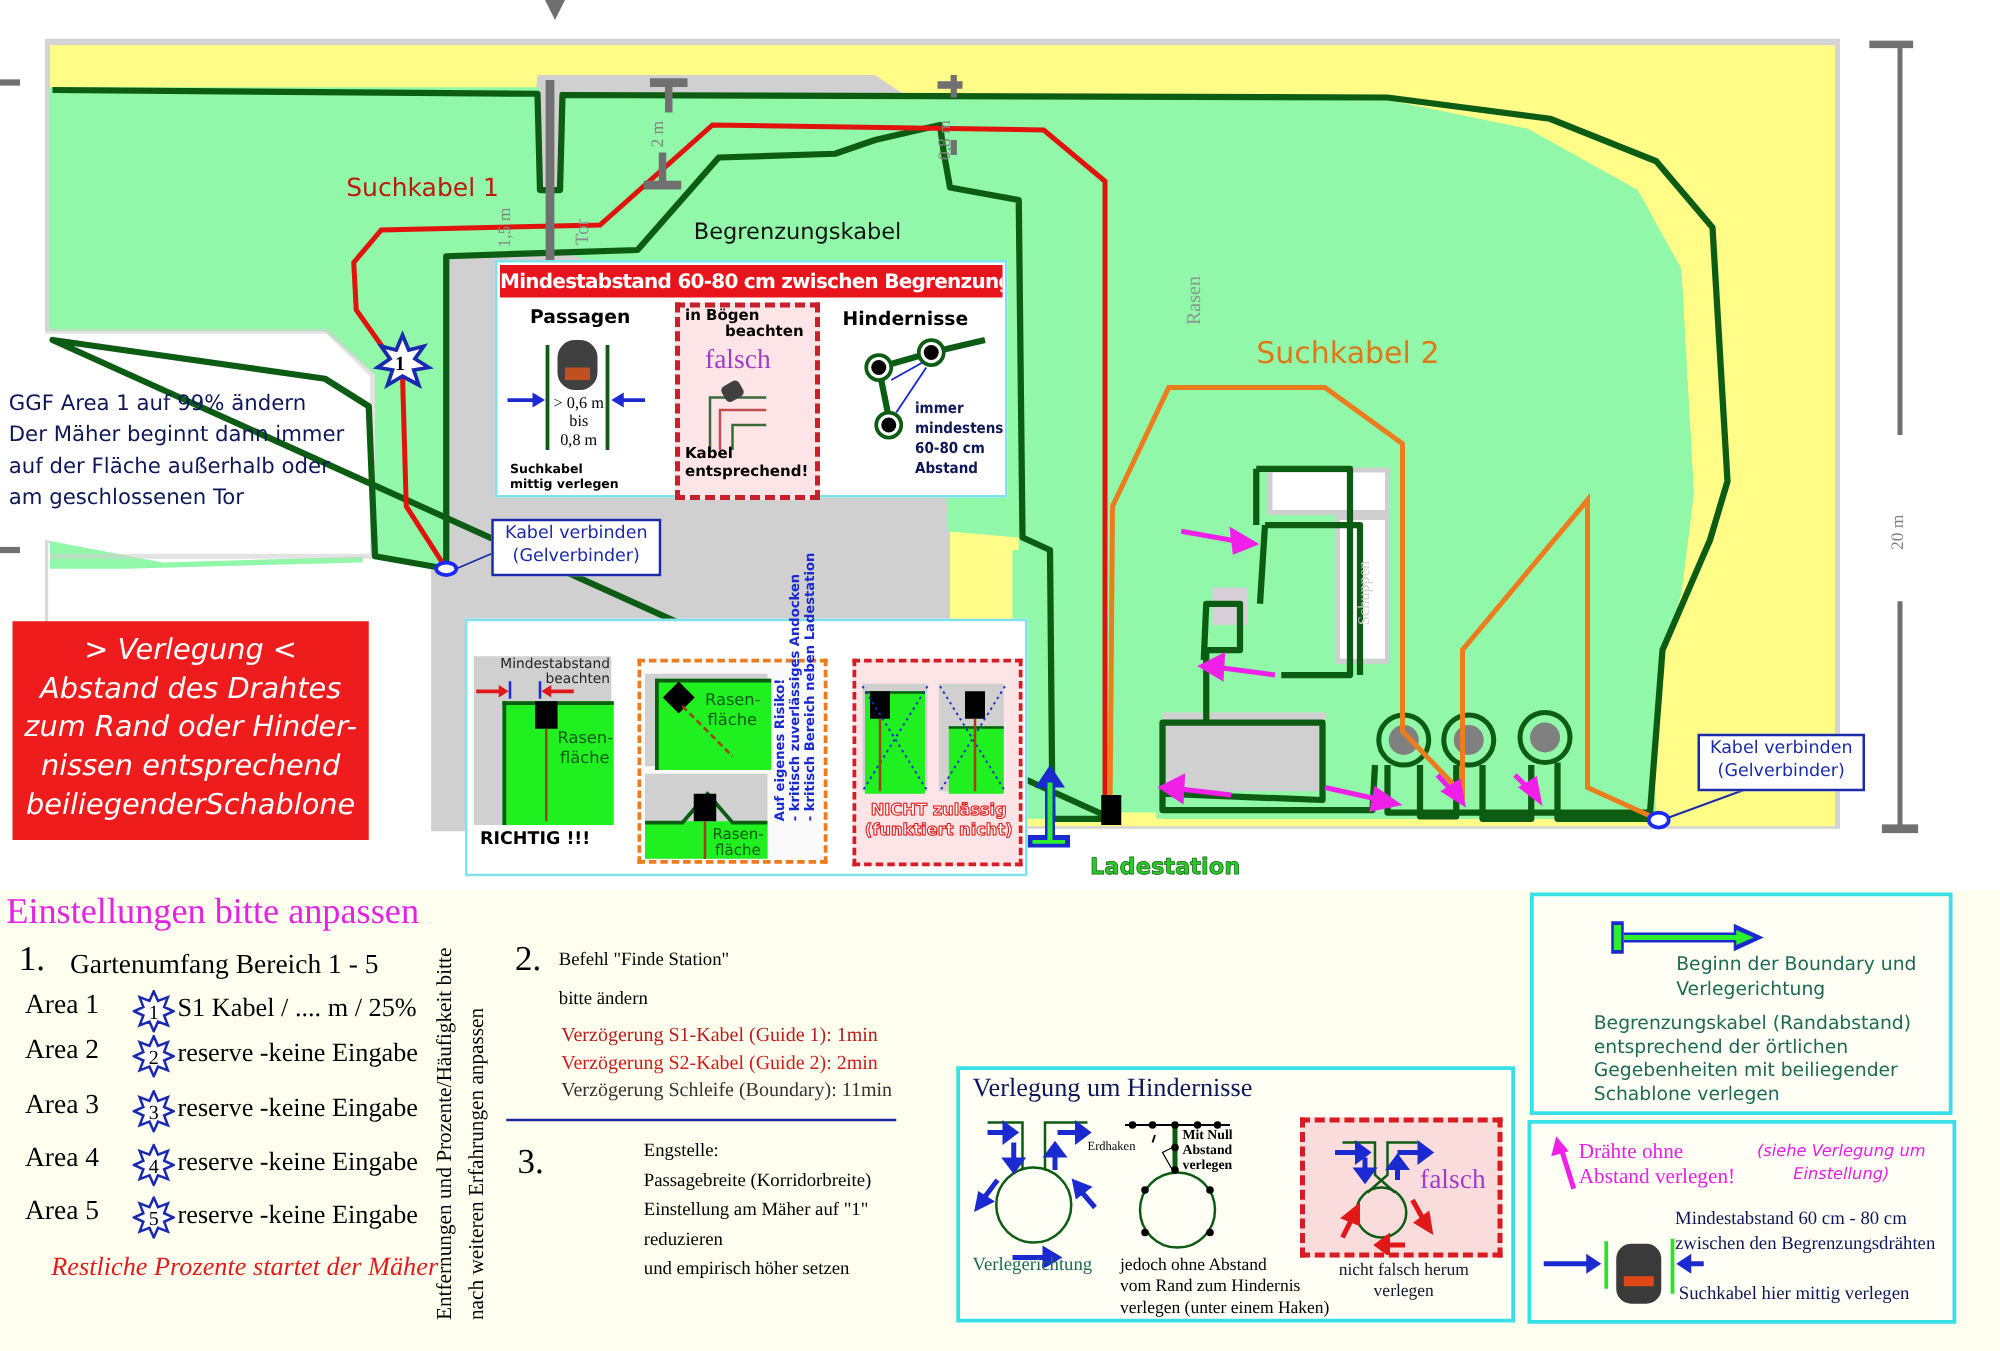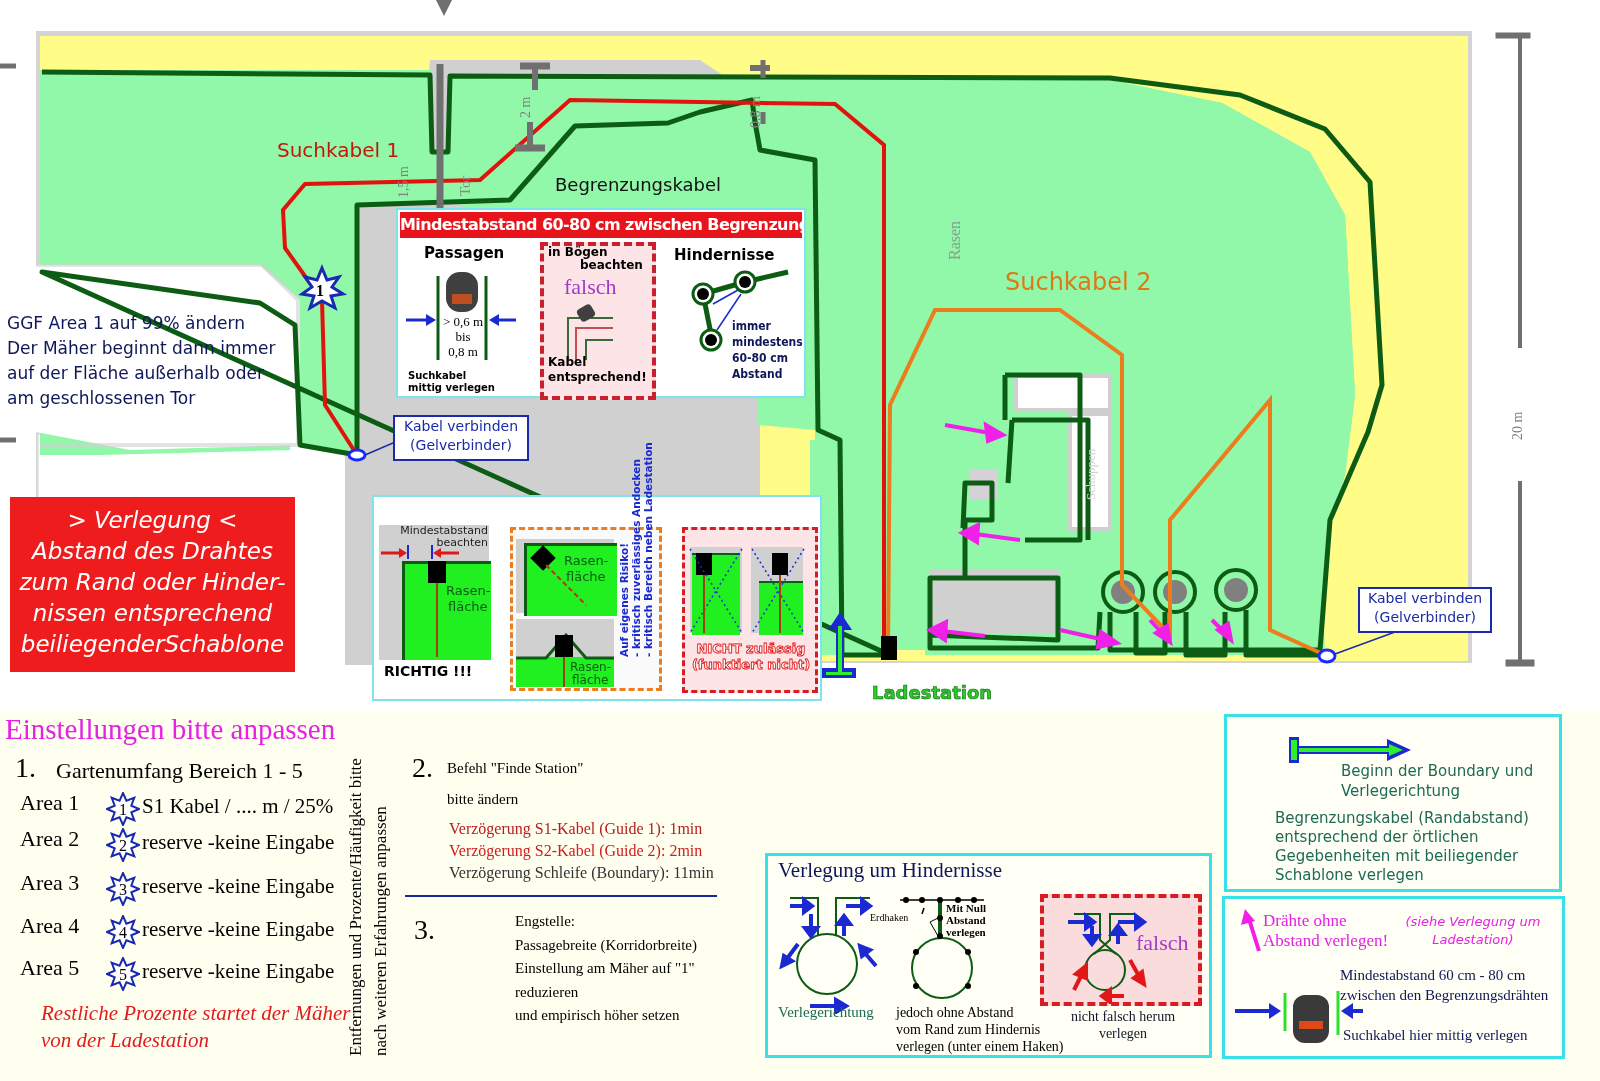--- a/index.html
+++ b/index.html
@@ -344,21 +344,20 @@
     <div class="area-label serif" style="left: 20px; top: 955px;">Area 5</div>
     <svg width="34" height="34" style="position: absolute; left: 106px; top: 957px;">
       <polygon points="17.0,1.0 20.4,8.7 28.3,5.7 25.3,13.6 33.0,17.0 25.3,20.4 28.3,28.3 20.4,25.3 17.0,33.0 13.6,25.3 5.7,28.3 8.7,20.4 1.0,17.0 8.7,13.6 5.7,5.7 13.6,8.7" fill="#fff" stroke="#1a2ab0" stroke-width="2"></polygon>
       <text x="17" y="23" text-anchor="middle" font-size="16" font-family="Liberation Serif, serif">5</text>
     </svg>
     <div class="area-text serif" style="left: 142px; top: 959px;">reserve -keine Eingabe</div>
   </div>
 
 <div class="red-it serif" style="left:13px; top:1000px;margin-left:28px;">
   <div>Restliche Prozente  startet der Mäher</div>
-  <div>von der Ladestation</div>
 </div>
 
 <div class="vert serif" style="left:343px; top:1056px; font-size:17px; line-height:25px;">
   <div>Entfernungen und Prozente/Häufigkeit bitte</div>
   <div>nach weiteren Erfahrungen anpassen</div>
 </div>
 
 <div class="s1 serif" style="left:412px; top:752px; font-size:28px;">2.</div>
 <div class="s1 serif" style="left:447px; top:760px; font-size:15px;">Befehl "Finde Station"</div>
 <div class="s1 serif" style="left:447px; top:791px; font-size:15px;">bitte ändern</div>
@@ -489,21 +488,21 @@
   <svg class="abs" style="left:14px; top:6px;" width="30" height="50">
     <line x1="20" y1="46" x2="10" y2="14" stroke="#f020e8" stroke-width="4"></line>
     <polygon points="6,4 2,20 16,16" fill="#f020e8"></polygon>
   </svg>
   <div class="abs serif" style="left:38px; top:12px; font-size:17px; line-height:20px; color:#e421e4;">
     <div>Drähte ohne</div>
     <div>Abstand verlegen!</div>
   </div>
   <div class="abs sans" style="left:168px; top:14px; width:160px; text-align:center; font-size:13px; line-height:18px; color:#e421e4; font-style:italic;">
     <div>(siehe Verlegung um</div>
-    <div>Ladestation)</div>
+    <div>Einstellung)</div>
   </div>
   <div class="abs serif" style="left:115px; top:66px; font-size:15px; line-height:20px; color:#0e1858; white-space:nowrap;">
     <div>Mindestabstand 60 cm - 80 cm</div>
     <div>zwischen den Begrenzungsdrähten</div>
   </div>
   <svg class="abs" style="left:8px; top:88px;" width="130" height="62">
     <line x1="2" y1="24" x2="40" y2="24" stroke="#1a2ad0" stroke-width="4"></line>
       <polygon points="48,24 36,16 36,32" fill="#1a2ad0"></polygon>
     <line x1="52" y1="6" x2="52" y2="44" stroke="#2ce02c" stroke-width="3"></line>
     <rect x="60" y="8" width="36" height="48" rx="12" fill="#3a3a3a"></rect>

